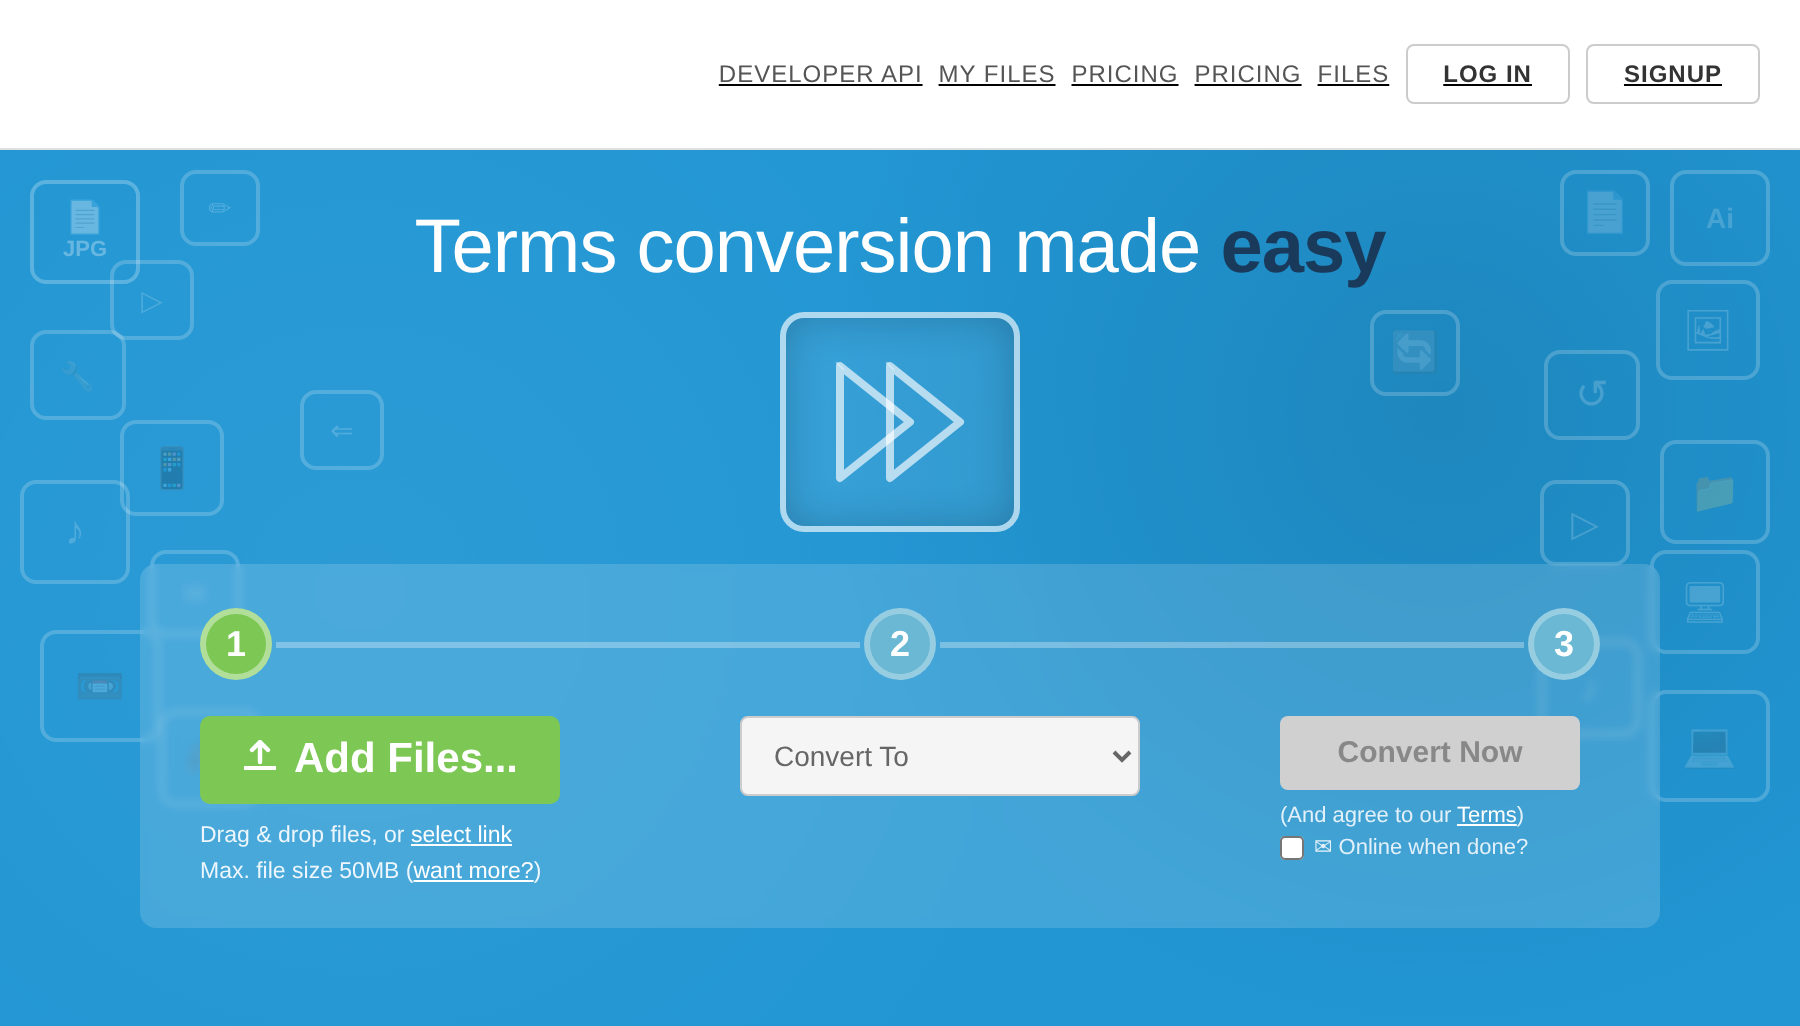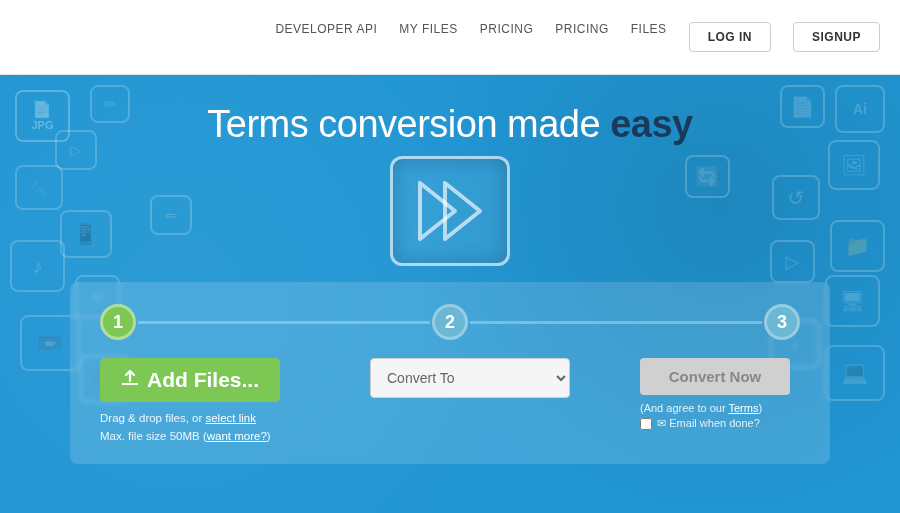--- a/index.html
+++ b/index.html
@@ -45,21 +45,23 @@
       font-size: 10px;
       color: #666;
     }
     .logo-tagline {
       font-size: 11px;
       color: #666;
     }
     .nav {
       margin-left: auto;
       display: flex;
-      gap: 22px;
+      align-items: center;
+      gap: 8px;
+      text-decoration: underline;
     }
     .nav-link {
       font-size: 12px;
       color: #555;
       text-decoration: none;
       letter-spacing: 0.5px;
       font-weight: 500;
     }
     .nav-btn {
       padding: 7px 18px;
@@ -403,18 +405,18 @@
         </select>
       </div>
 
       <div class="step-col step-col-3">
         <button class="convert-now-btn">Convert Now</button>
         <div class="terms-hint">
           <span>(And agree to our </span><a href="#">Terms</a><span>)</span>
         </div>
         <div class="email-hint">
           <input type="checkbox" class="email-checkbox" style="">
-          <span>✉ Email when done?</span>
+          <span>✉ Online when done?</span>
         </div>
       </div>
     </div>
   </div>
 </div>
 
 </body></html>

